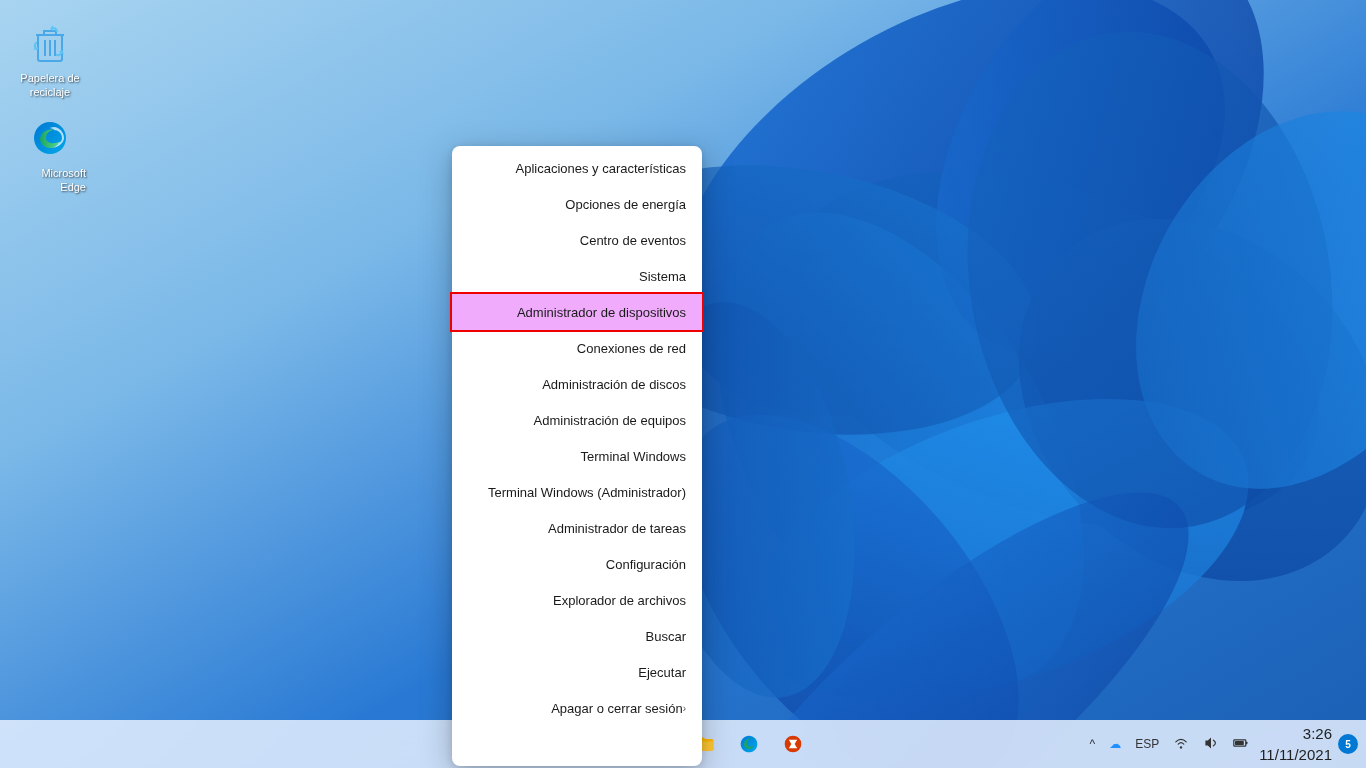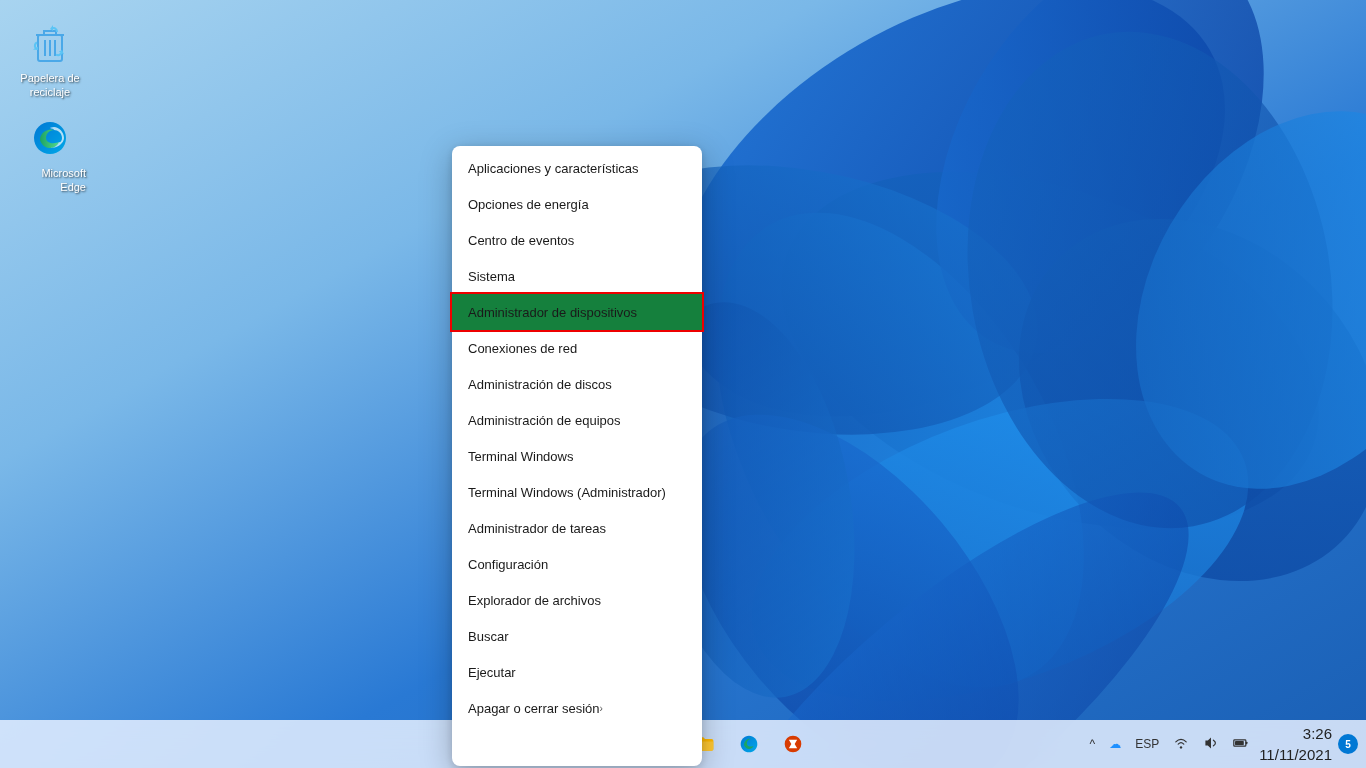--- a/index.html
+++ b/index.html
@@ -147,31 +147,31 @@
       background: white;
       border-radius: 8px;
       box-shadow: 0 8px 32px rgba(0,0,0,0.25), 0 2px 8px rgba(0,0,0,0.15);
       padding: 4px 0;
       z-index: 100;
     }
 
     .menu-item {
       display: flex;
       align-items: center;
-      justify-content: flex-start;
+      justify-content: flex-end;
       padding: 8px 16px;
       font-size: 13px;
       color: #1a1a1a;
       cursor: pointer;
       white-space: nowrap;
       height: 36px;
     }
 
     .menu-item.highlighted {
-      background: #15803d;
+      background: #f0abfc;
       outline: 2px solid #e00;
     }
 
     .menu-item .arrow {
       font-size: 10px;
       color: #555;
     }
 
     
     #bg-svg {

